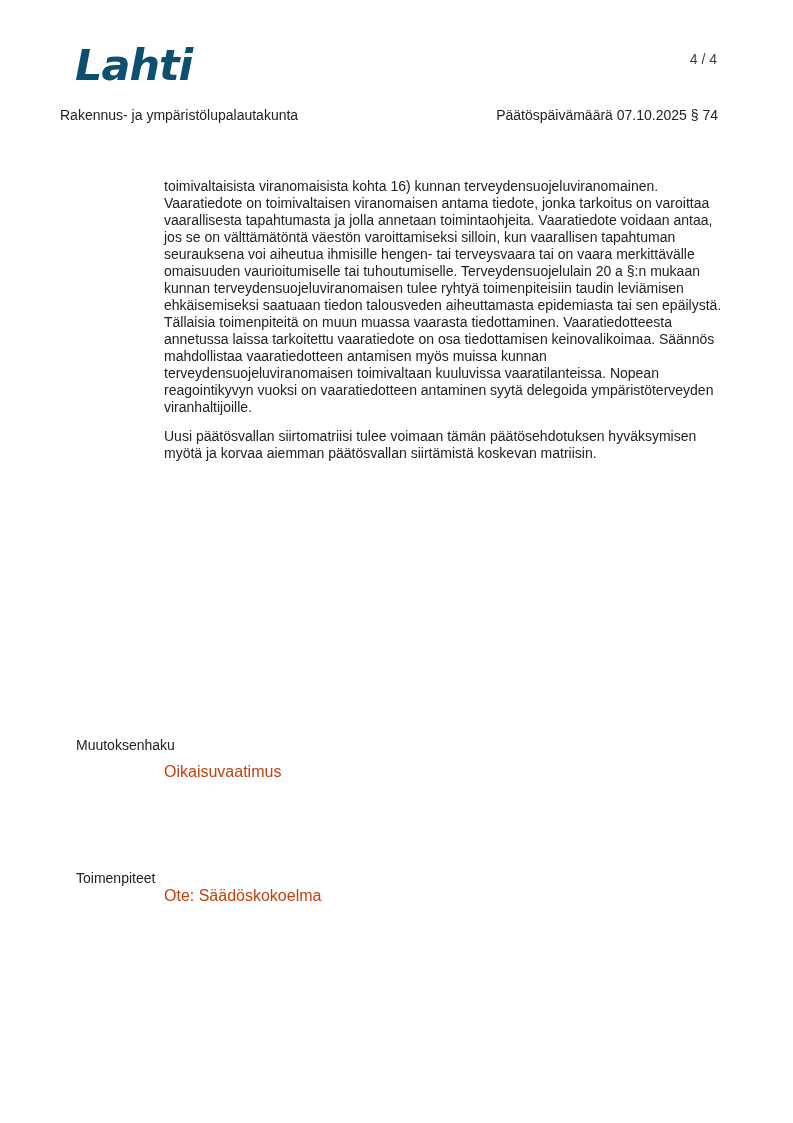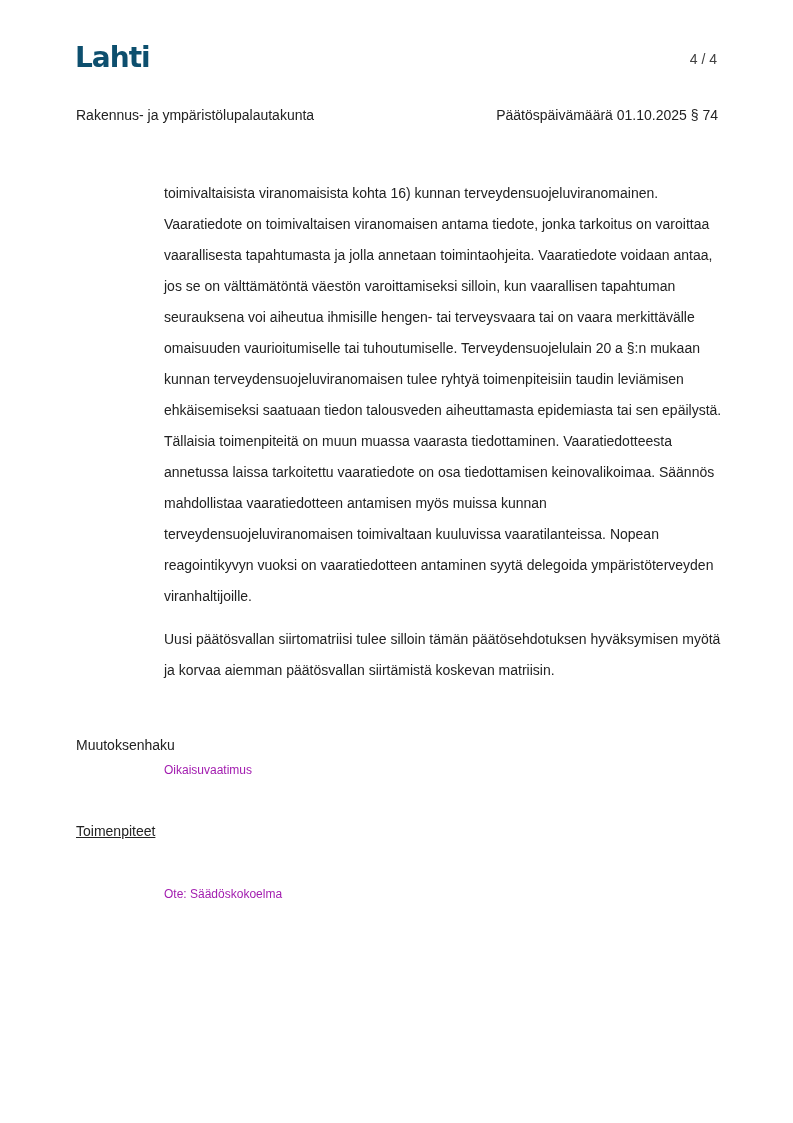--- a/index.html
+++ b/index.html
@@ -3,57 +3,57 @@
 <meta charset="utf-8">
 <style>
   html, body { margin: 0; padding: 0; background: #ffffff; }
   body {
     width: 793px; height: 1123px; position: relative; overflow: hidden;
     font-family: "Liberation Sans", sans-serif; color: #1a1a1a;
   }
   .logo {
     position: absolute; left: 75px; top: 44px;
     font-family: "DejaVu Sans", sans-serif; font-weight: bold;
-    font-size: 28px; letter-spacing: -1px; color: #0d4f6e; line-height: 1;
+    font-size: 43px; letter-spacing: -1px; color: #0d4f6e; line-height: 1; font-style: italic;
   }
   .page-num {
     position: absolute; right: 76px; top: 51px;
     font-size: 14px; color: #404040;
   }
   .committee {
-    position: absolute; left: 76px; top: 107px;
+    position: absolute; left: 60px; top: 107px;
     font-size: 14px; color: #222;
   }
   .decision-date {
     position: absolute; right: 75px; top: 107px;
     font-size: 14px; color: #222; white-space: nowrap;
   }
   .body-text {
     position: absolute; left: 164px; top: 178px; width: 560px;
-    font-size: 14px; line-height: 31px; color: #222;
+    font-size: 14px; line-height: 17px; color: #222;
   }
   .body-text p { margin: 0; }
   .body-text p + p { margin-top: 12px; }
   .section-heading {
     position: absolute; left: 76px; font-size: 14px; color: #222; text-align: right;
   }
   .section-value {
-    position: absolute; left: 164px; font-size: 12px; color: #a21caf;
+    position: absolute; left: 164px; font-size: 16px; color: #c2410c;
   }
 </style>
 </head>
 <body>
 
 <div class="logo">Lahti</div>
 <div class="page-num">4 / 4</div>
 <div class="committee">Rakennus- ja ympäristölupalautakunta</div>
-<div class="decision-date">Päätöspäivämäärä 01.10.2025 § 74</div>
+<div class="decision-date">Päätöspäivämäärä 07.10.2025 § 74</div>
 
 <div class="body-text">
   <p>toimivaltaisista viranomaisista kohta 16) kunnan terveydensuojeluviranomainen. Vaaratiedote on toimivaltaisen viranomaisen antama tiedote, jonka tarkoitus on varoittaa vaarallisesta tapahtumasta ja jolla annetaan toimintaohjeita. Vaaratiedote voidaan antaa, jos se on välttämätöntä väestön varoittamiseksi silloin, kun vaarallisen tapahtuman seurauksena voi aiheutua ihmisille hengen- tai terveysvaara tai on vaara merkittävälle omaisuuden vaurioitumiselle tai tuhoutumiselle. Terveydensuojelulain 20 a §:n mukaan kunnan terveydensuojeluviranomaisen tulee ryhtyä toimenpiteisiin taudin leviämisen ehkäisemiseksi saatuaan tiedon talousveden aiheuttamasta epidemiasta tai sen epäilystä. Tällaisia toimenpiteitä on muun muassa vaarasta tiedottaminen. Vaaratiedotteesta annetussa laissa tarkoitettu vaaratiedote on osa tiedottamisen keinovalikoimaa. Säännös mahdollistaa vaaratiedotteen antamisen myös muissa kunnan terveydensuojeluviranomaisen toimivaltaan kuuluvissa vaaratilanteissa. Nopean reagointikyvyn vuoksi on vaaratiedotteen antaminen syytä delegoida ympäristöterveyden viranhaltijoille.</p>
-  <p>Uusi päätösvallan siirtomatriisi tulee silloin tämän päätösehdotuksen hyväksymisen myötä ja korvaa aiemman päätösvallan siirtämistä koskevan matriisin.</p>
+  <p>Uusi päätösvallan siirtomatriisi tulee voimaan tämän päätösehdotuksen hyväksymisen myötä ja korvaa aiemman päätösvallan siirtämistä koskevan matriisin.</p>
 </div>
 
 <div class="section-heading" style="top:737px;">Muutoksenhaku</div>
 <div class="section-value" style="top:763px;">Oikaisuvaatimus</div>
 
-<div class="section-heading" style="top:823px;text-decoration:underline;">Toimenpiteet</div>
+<div class="section-heading" style="top:870px;">Toimenpiteet</div>
 <div class="section-value" style="top:887px;">Ote: Säädöskokoelma</div>
 
 </body></html>

